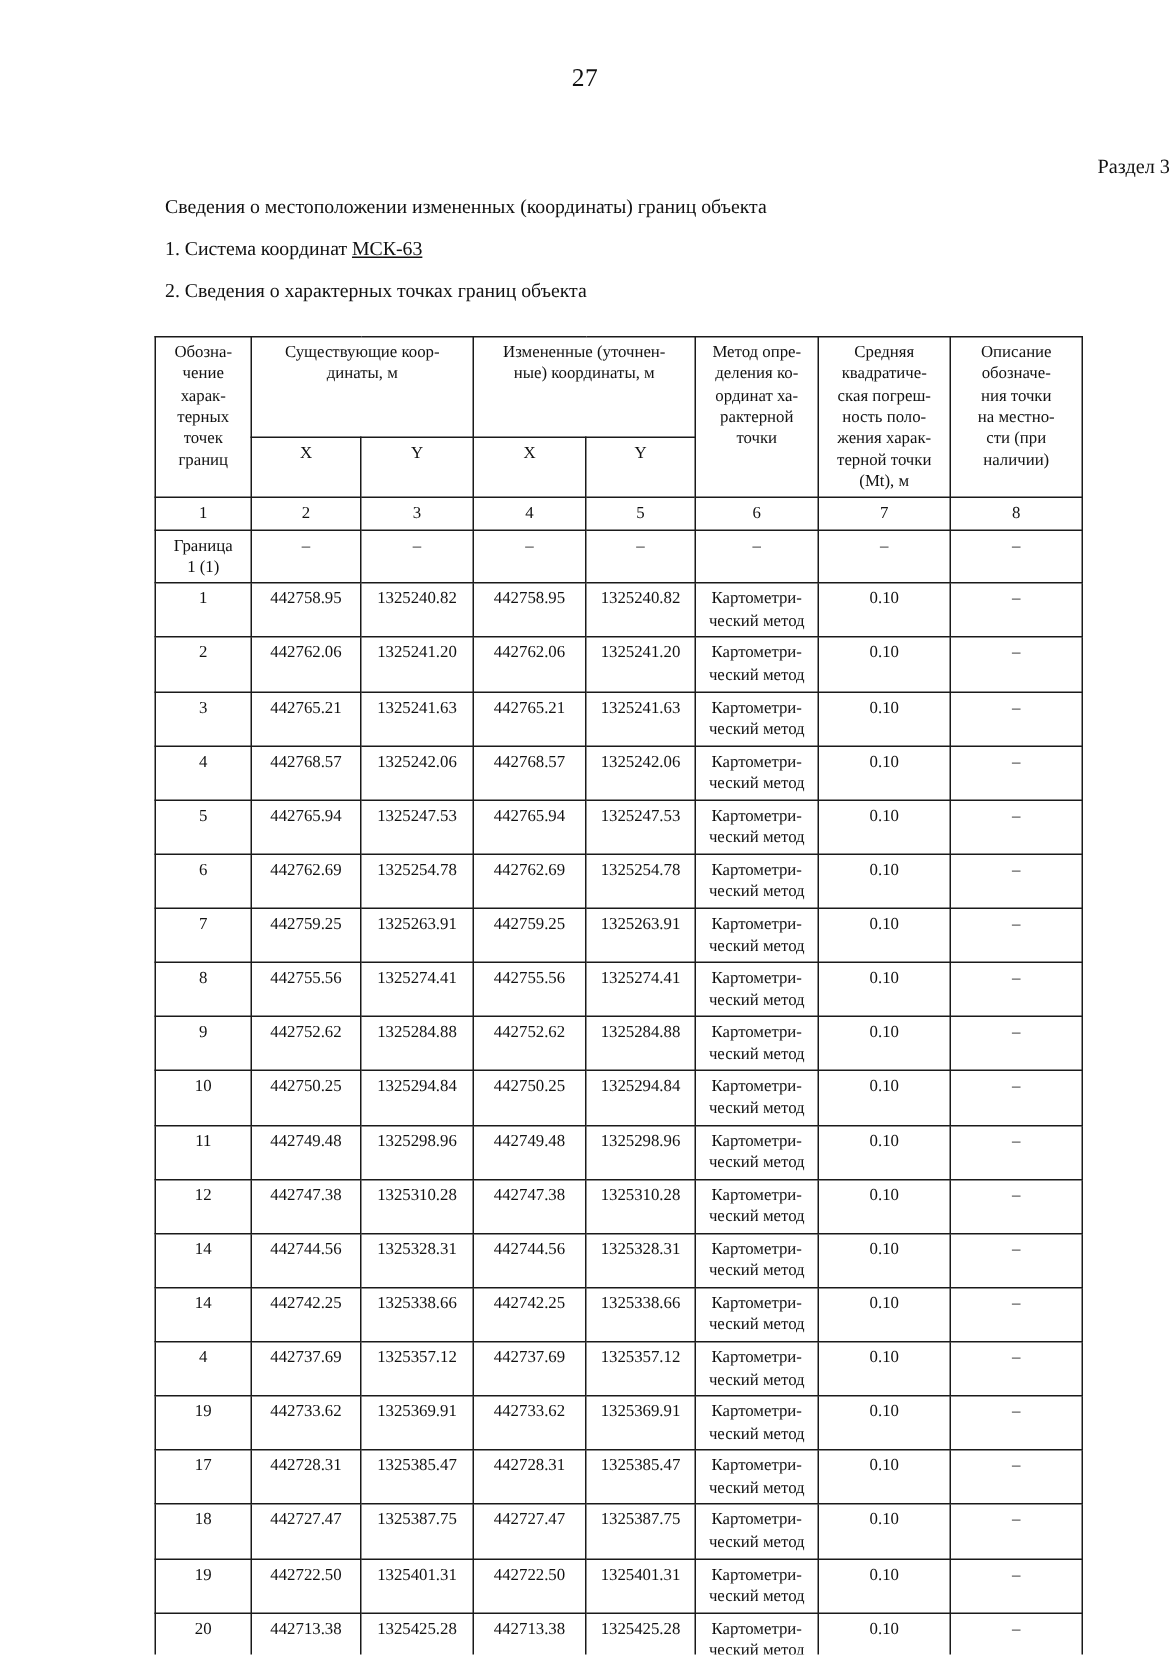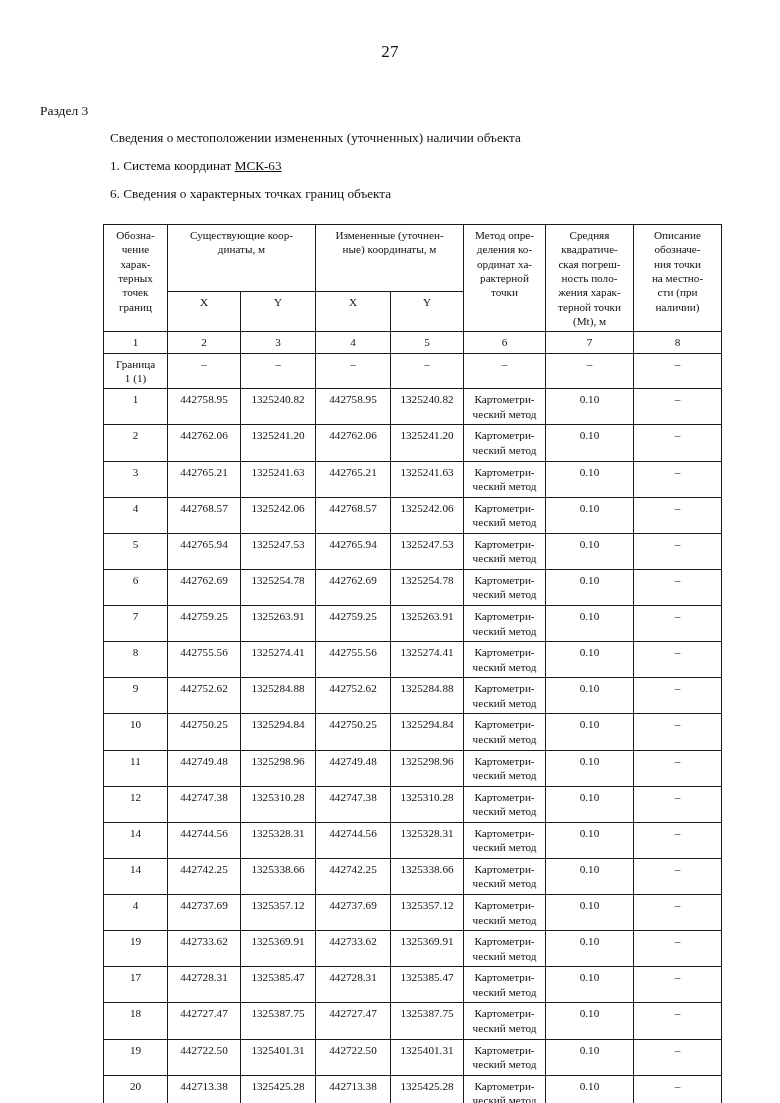--- a/index.html
+++ b/index.html
@@ -31,21 +31,21 @@
     text-align: center;
     font-size: 17px;
     letter-spacing: 0.3px;
   }
 
   
   .section-title {
     position: absolute;
     left: 0; top: 103px;
     width: 780px;
-    text-align: left;
+    text-align: right;
     font-size: 13.5px;
   }
   .section-title .inner {
     display: inline-block;
     margin-left: 40px;
   }
 
   .intro-line {
     position: absolute;
     left: 110px;
@@ -121,27 +121,27 @@
 <body>
 
 <div class="page">
 
   <div class="page-number">27</div>
 
   <div class="section-title">
     <span class="inner">Раздел 3</span>
   </div>
 
-  <div class="intro-line l1">Сведения о местоположении измененных (уточненных) наличии объекта</div>
+  <div class="intro-line l1">Сведения о местоположении измененных (координаты) границ объекта</div>
 
   <div class="intro-line l2">
     <span>1. Система координат </span><span class="u-line">МСК-63</span>
   </div>
 
-  <div class="intro-line l3">6. Сведения о характерных точках границ объекта</div>
+  <div class="intro-line l3">2. Сведения о характерных точках границ объекта</div>
 
   <div class="tbl-wrap">
     <table class="coords">
       <colgroup>
         <col class="c1">
           <col class="c2">
           <col class="c3">
           <col class="c4">
         <col class="c5">
           <col class="c6">

